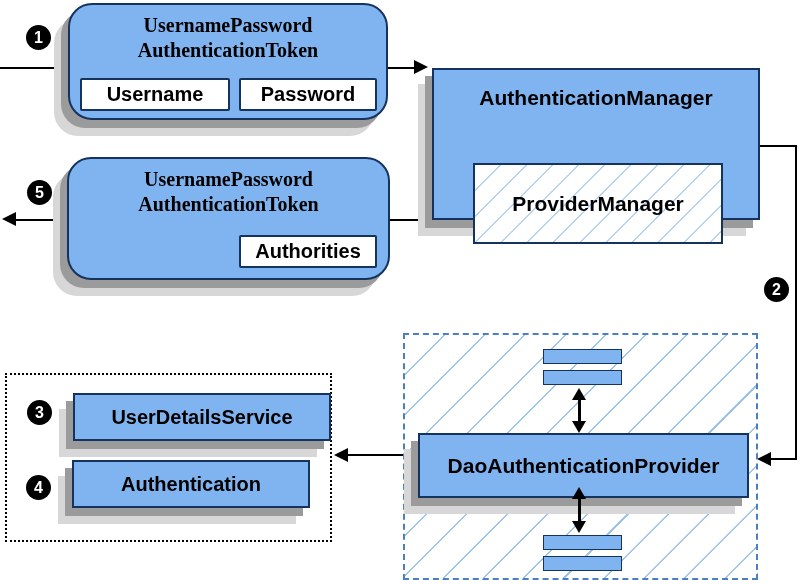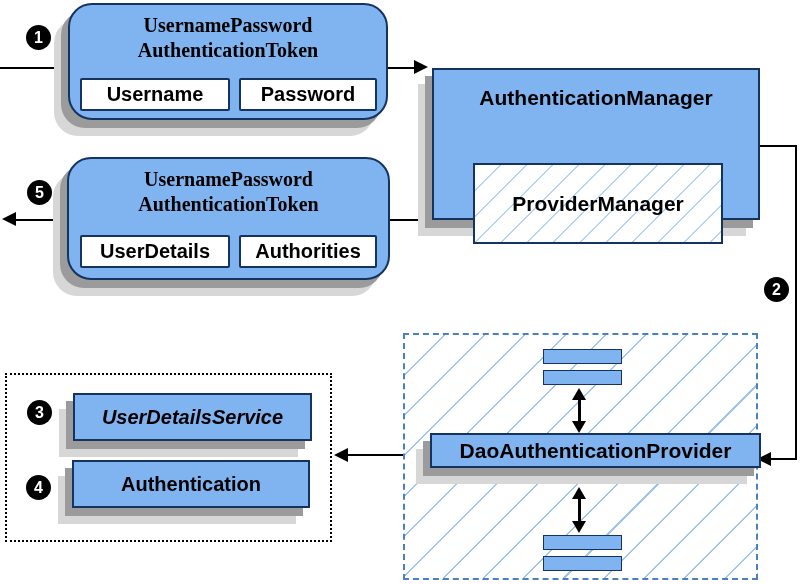--- a/index.html
+++ b/index.html
@@ -103,29 +103,29 @@
   }
 
   .slot-rect {
     position:absolute;
     width:79px; height:15px;
     background:#80b4f0;
     border:1.5px solid #14335e;
     z-index:2;
   }
 
-  #dao-provider { left:430px; top:433px; width:331px; height:35px;
+  #dao-provider { left:418px; top:433px; width:331px; height:65px;
     font-size:21px; z-index:3; }
 
   #dotted-container {
     position:absolute; left:5px; top:373px; width:327px; height:169px;
     border:2.5px dotted #000;
     z-index:1;
   }
-  #user-details-service { left:73px; top:393px; width:239px; height:48px; font-size:20px;font-style:italic; }
+  #user-details-service { left:73px; top:393px; width:258px; height:48px; font-size:20px; }
   #password-encoder     { left:72px; top:460px; width:238px; height:48px; font-size:20px; }
 </style>
 </head>
 <body>
 
 <div id="stage">
 
   <div class="hline" style="left:0; top:67px; width:415px;"></div>
   <div class="arr arr-right" style="left:414px; top:60px;"></div>
 
@@ -152,21 +152,20 @@
   <div id="auth-manager" class="blue-box shadow2">
     <div class="am-title">AuthenticationManager</div>
     <div id="provider-manager" class="hatch-white">ProviderManager</div>
   </div>
 
   <div id="token-response" class="blue-box rounded shadow2">
     <div class="token-title">
       <div>UsernamePassword</div>
       <div>AuthenticationToken</div>
     </div>
-    <div class="field-box" style="left:11px; top:76px; width:150px;">UserDetails</div>
     <div class="field-box" style="left:170px; top:76px; width:138px;">Authorities</div>
   </div>
 
 
   <div id="providers-container"></div>
 
   <div class="slot-rect" style="left:543px; top:349px;"></div>
   <div class="slot-rect" style="left:543px; top:370px;"></div>
 
   <div class="arr arr-up" style="left:572px; top:388px; z-index:3;"></div>

